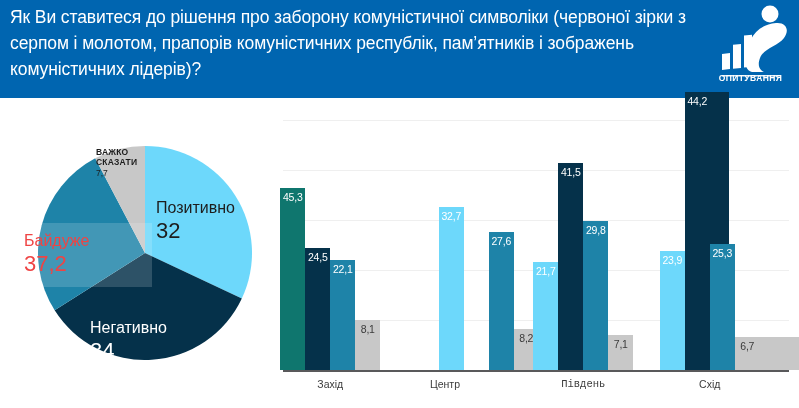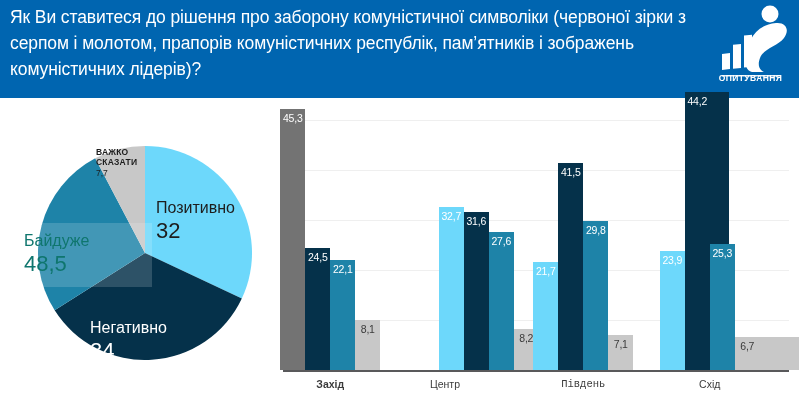--- a/index.html
+++ b/index.html
@@ -85,21 +85,21 @@
   .lbl-positive {
     left: 118px; top: 85px; width: 118px;
     color: #1d1d1d;
   }
   .lbl-negative {
     left: 52px; top: 205px; width: 128px;
     color: #ffffff;
   }
   .lbl-indifferent {
     left: -20px; top: 110px; width: 122px;
-    color: #0f766e;
+    color: #ef4444;
     background: rgba(255,255,255,0.16);
     padding: 8px 6px 10px 6px;
   }
   .lbl-hard {
     left: 58px; top: 35px; width: 72px;
     color: #1d1d1d;
   }
   .lbl-hard .pl-name {
     font-size: 8.5px;
     font-weight: bold;
@@ -204,60 +204,57 @@
     <span class="pl-val">32</span>
   </div>
 
   <div class="pie-label lbl-negative">
     <span class="pl-name">Негативно</span>
     <span class="pl-val">34</span>
   </div>
 
   <div class="pie-label lbl-indifferent">
     <span class="pl-name">Байдуже</span>
-    <span class="pl-val">48,5</span>
+    <span class="pl-val">37,2</span>
   </div>
 
   <div class="pie-label lbl-hard">
     <span class="pl-name">ВАЖКО
 СКАЗАТИ</span>
     <span class="pl-val">7,7</span>
   </div>
 </div>
 
 <div class="bars">
   <div class="plot" id="bar-plot">
       <div class="gridline" style="top: 200px;"></div>
       <div class="gridline" style="top: 150px;"></div>
       <div class="gridline" style="top: 100px;"></div>
       <div class="gridline" style="top: 50px;"></div>
       <div class="gridline" style="top: 0px;"></div>
-      <div class="cat-label" style="left: -12.75px; font-weight: bold;">Захід</div>
+      <div class="cat-label" style="left: -12.75px;">Захід</div>
       <div class="group" style="left: -2.75px; width: 100px;">
-        <div class="bar" style="left: 0px; height: 261px; background: #737373;">
+        <div class="bar" style="left: 0px; height: 182px; background: #0f766e;">
           <span class="bar-value">45,3</span>
         </div>
         <div class="bar" style="left: 25px; height: 122.5px; background: rgb(5, 49, 74);">
           <span class="bar-value">24,5</span>
         </div>
         <div class="bar" style="left: 50px; height: 110.5px; background: rgb(30, 131, 168);">
           <span class="bar-value">22,1</span>
         </div>
         <div class="bar" style="left: 75px; height: 50px; background: rgb(200, 200, 200);">
           <span class="bar-value dark">8,1</span>
         </div>
       </div>
       <div class="cat-label" style="left: 102px;">Центр</div>
       <div class="group" style="left: 123.75px; width: 100px; margin-left: 32px;">
         <div class="bar" style="left: 0px; height: 163.5px; background: rgb(109, 216, 251);">
           <span class="bar-value">32,7</span>
         </div>
-        <div class="bar" style="left: 25px; height: 158px; background: rgb(5, 49, 74);">
-          <span class="bar-value">31,6</span>
-        </div>
         <div class="bar" style="left: 50px; height: 138px; background: rgb(30, 131, 168);">
           <span class="bar-value">27,6</span>
         </div>
         <div class="bar" style="left: 75px; height: 41px; background: rgb(200, 200, 200);">
           <span class="bar-value dark">8,2</span>
         </div>
       </div>
       <div class="cat-label" style="left: 240.25px; font-family: Liberation Mono, monospace;">Південь</div>
       <div class="group" style="left: 250.25px; width: 100px;">
         <div class="bar" style="left: 0px; height: 108.5px; background: rgb(109, 216, 251);">

